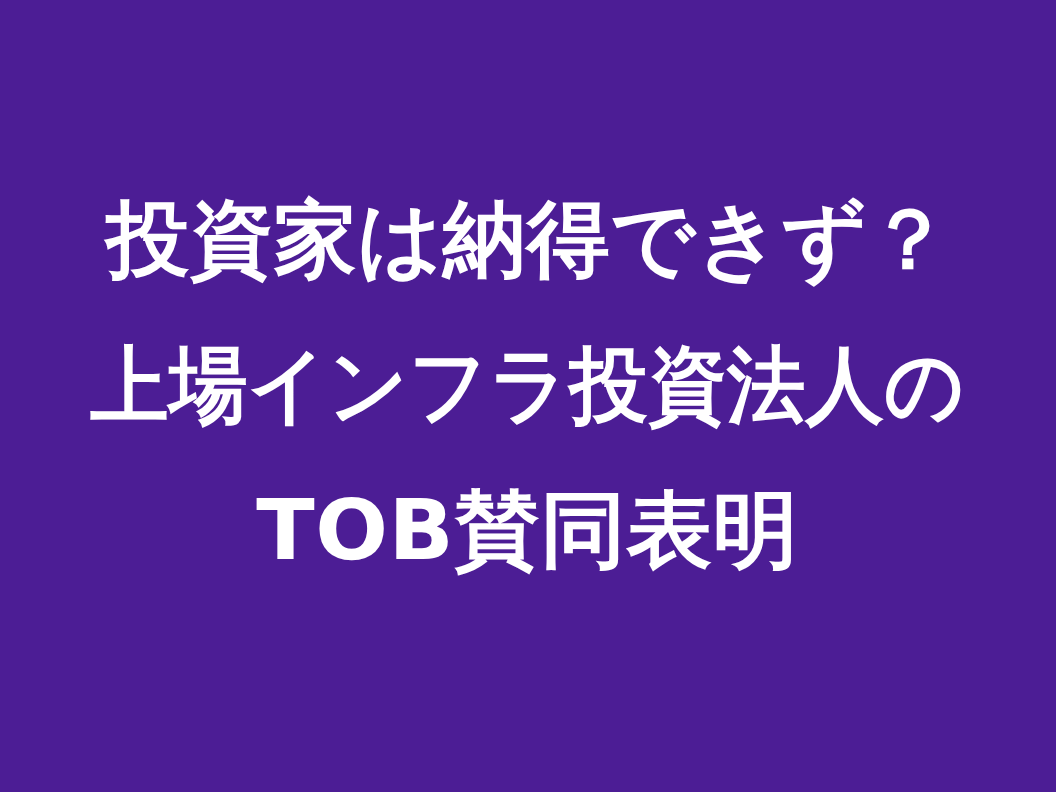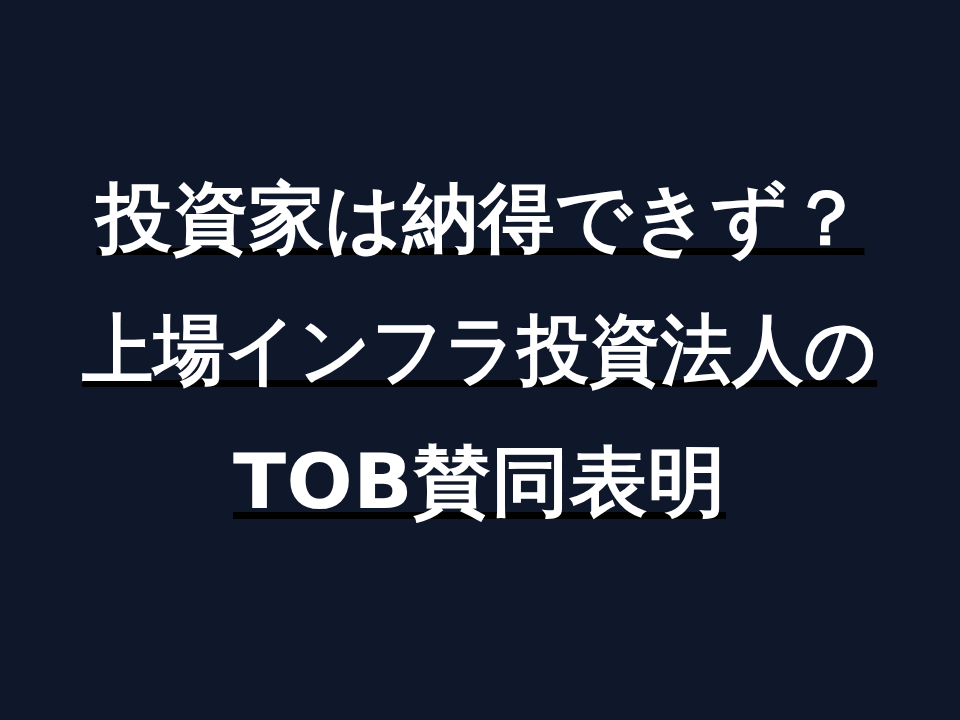--- a/index.html
+++ b/index.html
@@ -53,21 +53,21 @@
   }
 
   
   .title-line.line-1 { font-size: 76px; }
   .title-line.line-2 { font-size: 76px; }
   .title-line.line-3 { font-size: 76px; }
 </style>
 </head>
 <body style="background: rgb(4, 32, 96);">
 
-<div id="title-card" style="background: #0f172a; text-decoration: underline;">
+<div id="title-card" style="background: #4c1d95;">
 
   <div class="title-block">
 
     <div class="title-line line-1" style="color: rgb(255, 255, 255); display: inline-block; transform-origin: center center; transform: scaleX(0.9961);">投資家は納得できず？</div>
 
     <div class="title-line line-2" style="color: rgb(255, 255, 255); display: inline-block; transform-origin: center center; transform: scaleX(0.9364);">上場インフラ投資法人の</div>
 
     <div class="title-line line-3" style="color: rgb(255, 255, 255); display: inline-block; transform-origin: center center; transform: scaleX(1.0249);">TOB賛同表明</div>
 
   </div>

